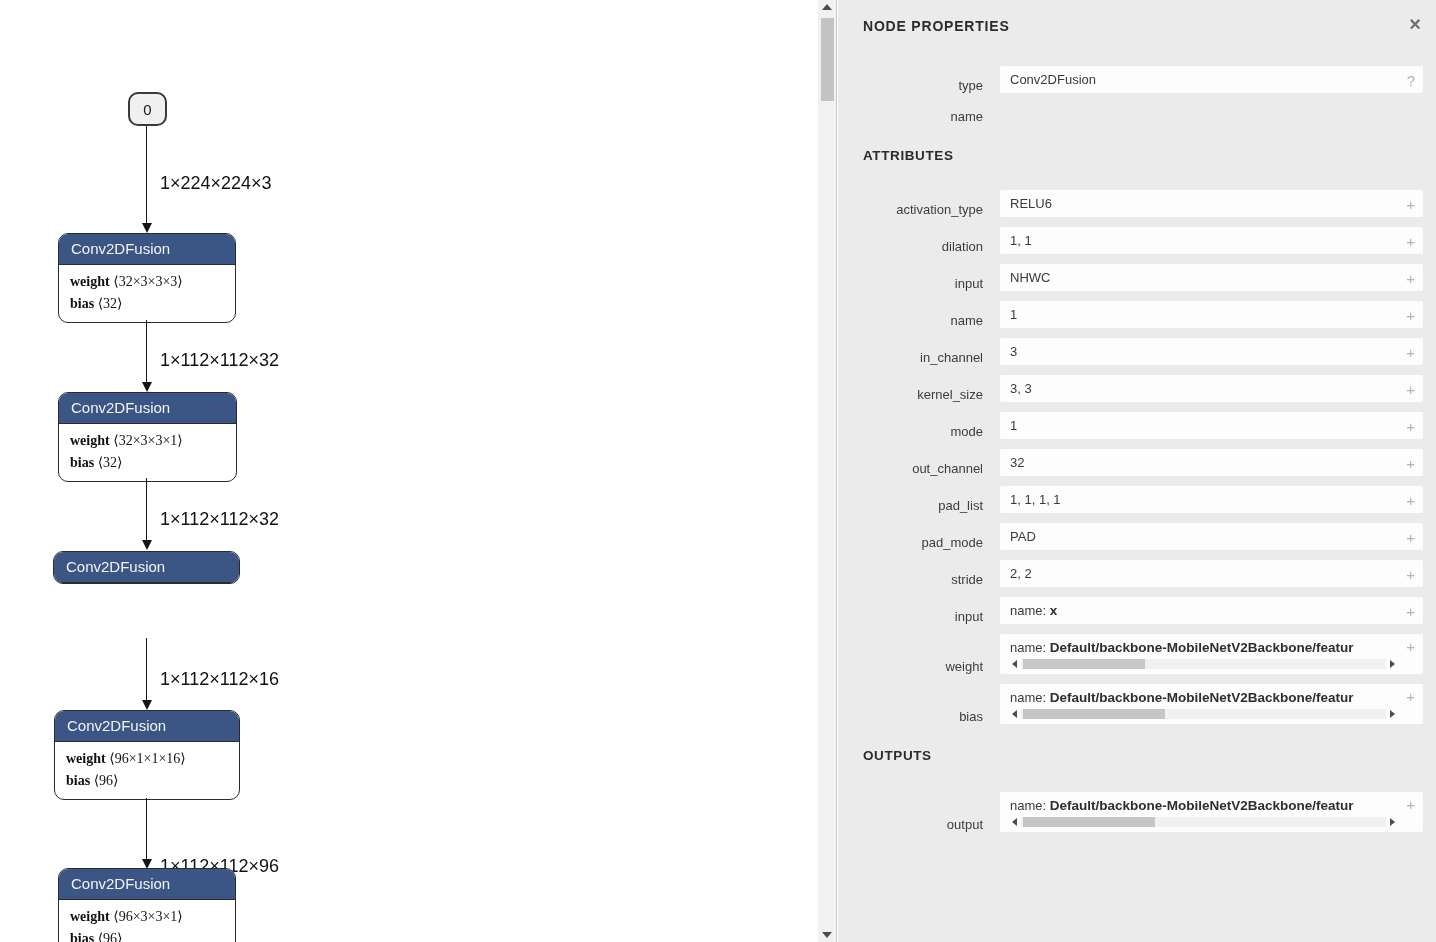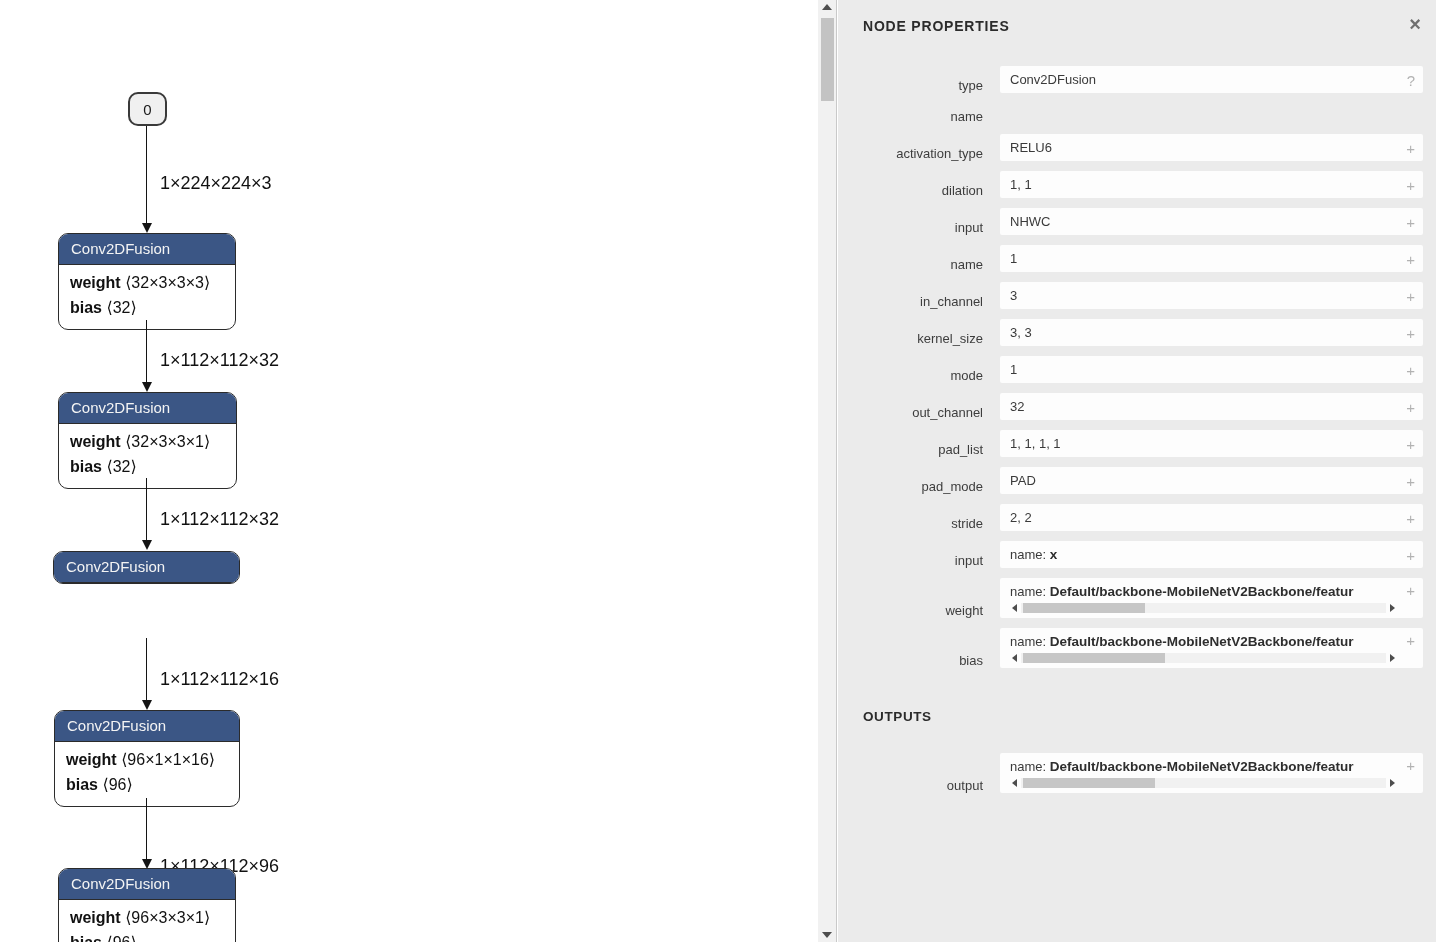--- a/index.html
+++ b/index.html
@@ -23,21 +23,21 @@
   }
   .conv-node {
     position: absolute; background: #ffffff;
     border: 1.6px solid #2b2b2b; border-radius: 10px; overflow: hidden;
   }
   .conv-header {
     background: #3b5685; color: #f4f4f4;
     font-size: 15px; padding: 6px 12px 7px 12px;
     border-bottom: 1.6px solid #2b2b2b;
   }
-  .conv-body { padding: 6px 11px 8px 11px; font-size: 16px; color: #111; line-height: 1.55; }
+  .conv-body { padding: 6px 11px 8px 11px; font-size: 14px; color: #111; line-height: 1.55; font-family: Liberation Serif, serif; }
   .conv-body b { font-weight: 700; }
   .n1 { left: 58px; top: 233px; width: 178px; }
   .n2 { left: 58px; top: 392px; width: 179px; }
   .n3 { left: 53px; top: 551px; width: 187px; }
   .n4 { left: 54px; top: 710px; width: 186px; }
   .n5 { left: 58px; top: 868px; width: 178px; }
 
   .edge { position: absolute; left: 146px; width: 0; border-left: 1.5px solid #141414; }
   .e0 { top: 126px; height: 98px; }
   .e1 { top: 320px; height: 63px; }
@@ -76,21 +76,21 @@
   .panel-header { display: flex; justify-content: space-between; align-items: flex-start; height: 20px; }
   .panel-title { font-size: 14px; font-weight: 700; letter-spacing: 0.8px; color: #2b2b2b; }
   .close-btn {
     font-size: 20px; font-weight: 700; color: #6f6f6f; line-height: 16px;
     cursor: pointer; margin-top: -2px; margin-right: 2px;
   }
   .section-title { font-size: 13.5px; font-weight: 700; letter-spacing: 0.6px; color: #2b2b2b; height: 16px; }
   .mt-type { margin-top: 28px; }
   .mt-attr { margin-top: 24px; margin-bottom: 26px; }
   .mt-inputs { margin-top: 26px; margin-bottom: 28px; }
-  .mt-outputs { margin-top: 41px; margin-bottom: 28px; }
+  .mt-outputs { margin-top: 24px; margin-bottom: 28px; }
 
   .prow { display: flex; align-items: flex-end; margin-bottom: 10px; }
   .prow.top-align { align-items: center; }
   .plabel {
     width: 120px; min-width: 120px; text-align: right; margin-right: 17px;
     font-size: 13px; color: #3d3d3d;
   }
   .prow.top-align .plabel { padding-top: 6px; }
   .pvalue {
     flex: 1; position: relative; background: #fdfdfd; border-radius: 2px;
@@ -205,20 +205,21 @@
     <div class="pvalue">
       <span class="ptext">Conv2DFusion</span>
       <span class="picon">?</span>
     </div>
   </div>
 
   <div class="prow top-align">
     <span class="plabel">name</span>
   </div>
 
+  <div class="section-title mt-attr">ATTRIBUTES</div>
 
   <div class="prow">
     <span class="plabel">activation_type</span>
     <div class="pvalue">
       <span class="ptext">RELU6</span>
       <span class="picon">+</span>
     </div>
   </div>
   <div class="prow">
     <span class="plabel">dilation</span>

